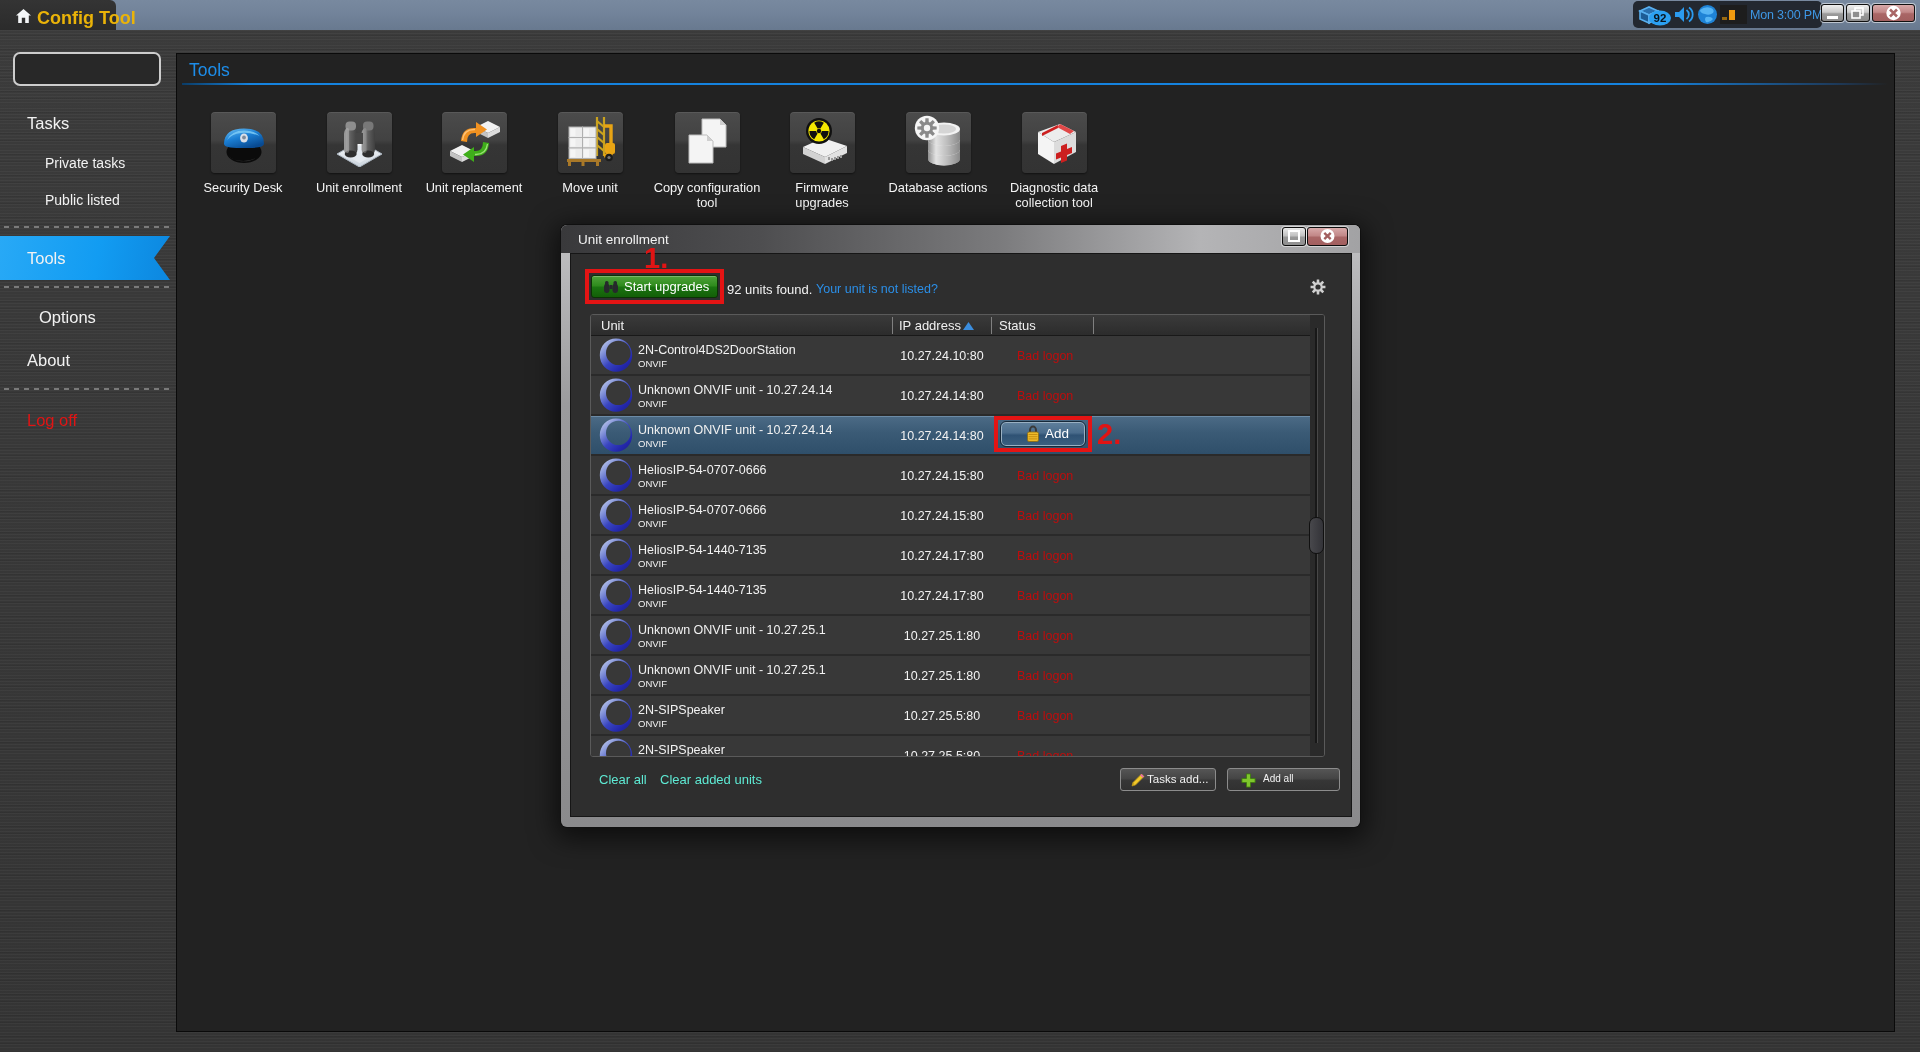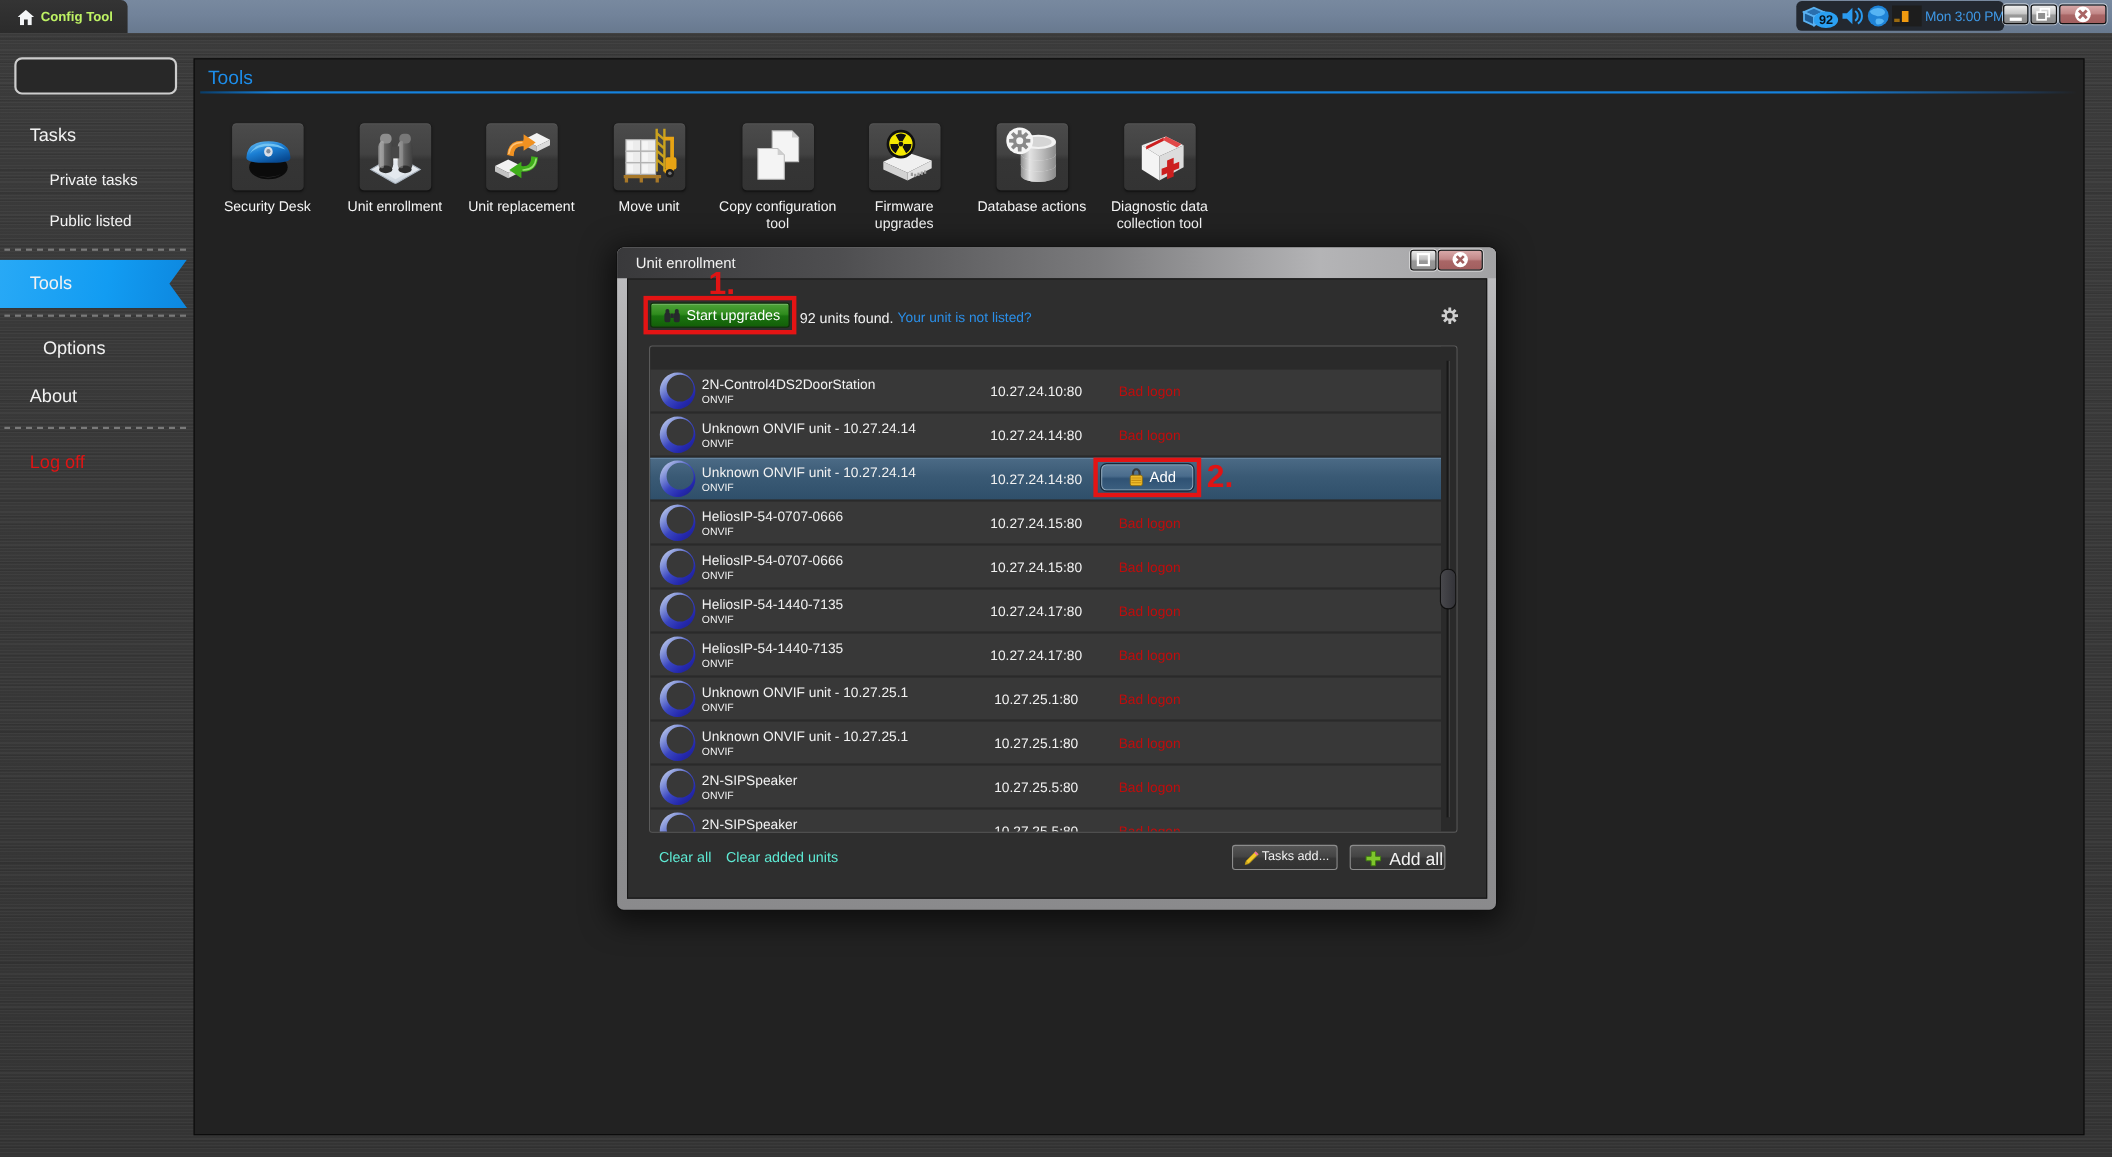--- a/index.html
+++ b/index.html
@@ -14,21 +14,21 @@
     position:relative;
   }
   .abs { position:absolute; }
 
   
   #tabbar { left:0; top:0; width:1920px; height:30px;
     background:linear-gradient(180deg,#78899f 0%, #72839a 45%, #68798f 100%); }
   #tab { left:0; top:0; width:116px; height:30px;
     background:linear-gradient(180deg,#343434,#2b2b2b);
     border-radius:0 6px 0 0; }
-  #tabtxt { left:37px; top:8px; color:#bef264; font-size:12px; font-weight:bold; }
+  #tabtxt { left:37px; top:8px; color:#eab308; font-size:18px; font-weight:bold; }
 
   
   #tray { left:1633px; top:1px; width:189px; height:27px; background:#232830; border-radius:5px; }
   #traytime { left:1750px; top:8px; color:#3e97e4; font-size:12.5px; letter-spacing:-0.2px; }
   #meter { left:1720px; top:5px; width:27px; height:19px; background:#1d1d1d; }
   .mbar { position:absolute; background:#f09a10; }
 
   
   .wbtn { position:absolute; top:4px; height:18px; border:1px solid #101010; border-radius:3px;
     background:linear-gradient(180deg,#efefef 0%,#c9c9c9 45%,#9a9a9a 55%,#8b8b8b 100%);
@@ -110,21 +110,21 @@
   #btnadd { left:1000px; top:421px; width:86px; height:26px; border-radius:6px;
     background:linear-gradient(180deg,#60809c 0%, #4a6c8c 45%, #2f5274 55%, #3c6080 100%);
     border:1px solid #16293a; box-shadow:0 0 0 1px #9ab0c2 inset; color:#fff; font-size:13.5px; }
 
   
   .blink { position:absolute; color:#5eead4; font-size:13px; }
   .bbtn { position:absolute; top:768px; height:23px; white-space:nowrap; border:1px solid #8c8c8c; border-radius:3px;
     background:linear-gradient(180deg,#555555 0%, #454545 45%, #363636 55%, #313131 100%);
     color:#f2f2f2; font-size:13.5px; }
   #btnmanual { left:1120px; width:96px; font-size:11.5px; }
-  #btnaddall { left:1227px; width:87px; font-size:16px; }
+  #btnaddall { left:1227px; width:113px; font-size:10px; }
 </style>
 </head>
 <body>
 
 <div id="tabbar" class="abs"></div>
 <div id="tab" class="abs"></div>
 <svg class="abs" style="left:16px;top:9px" width="15" height="14" viewBox="0 0 15 14">
   <path d="M7.5 0 L15 6.5 L12.8 6.5 L12.8 14 L9.2 14 L9.2 8.7 L5.8 8.7 L5.8 14 L2.2 14 L2.2 6.5 L0 6.5 Z" fill="#f4f6f8"></path>
 </svg>
 <div id="tabtxt" class="abs">Config Tool</div>
@@ -364,20 +364,31 @@
 </div>
 <div class="redno" style="left:644px;top:242px">1.</div>
 <div id="found" class="abs">92 units found.</div>
 <div id="notlisted" class="abs">Your unit is not listed?</div>
 <svg class="abs" style="left:1308px;top:277px" width="20" height="20" viewBox="0 0 26 26">
   <path fill="#cfcfcf" d="M22.67 11.39 L22.67 14.61 L18.94 14.77 L18.46 15.95 L20.97 18.70 L18.70 20.97 L15.95 18.46 L14.77 18.94 L14.61 22.67 L11.39 22.67 L11.23 18.94 L10.05 18.46 L7.30 20.97 L5.03 18.70 L7.54 15.95 L7.06 14.77 L3.33 14.61 L3.33 11.39 L7.06 11.23 L7.54 10.05 L5.03 7.30 L7.30 5.03 L10.05 7.54 L11.23 7.06 L11.39 3.33 L14.61 3.33 L14.77 7.06 L15.95 7.54 L18.70 5.03 L20.97 7.30 L18.46 10.05 L18.94 11.23 Z"></path>
   <circle cx="13" cy="13" r="3.4" fill="#2e2e2e"></circle>
 </svg>
 
 <div id="tbl" class="abs">
+  <div id="thead">
+    <span style="position:absolute;left:10px;top:3px">Unit</span>
+    <span style="position:absolute;left:308px;top:3px">IP address</span>
+    <svg style="position:absolute;left:372px;top:7px" width="11" height="8" viewBox="0 0 11 8">
+        <path d="M5.5 0 L11 8 L0 8 Z" fill="#3b8ddd"></path>
+      </svg>
+    <span style="position:absolute;left:408px;top:3px">Status</span>
+    <div class="hdiv" style="left:301px"></div>
+    <div class="hdiv" style="left:400px"></div>
+    <div class="hdiv" style="left:502px"></div>
+  </div>
   <div id="rows">
     <svg width="0" height="0" style="position:absolute">
         <defs>
           <linearGradient id="rg" x1="0" y1="0" x2="0.9" y2="1">
             <stop offset="0" stop-color="#d4ddf2"></stop>
             <stop offset="0.28" stop-color="#8696da"></stop>
             <stop offset="0.55" stop-color="#3a46c0"></stop>
             <stop offset="0.8" stop-color="#2428ae"></stop>
             <stop offset="1" stop-color="#1d2187"></stop>
           </linearGradient>

